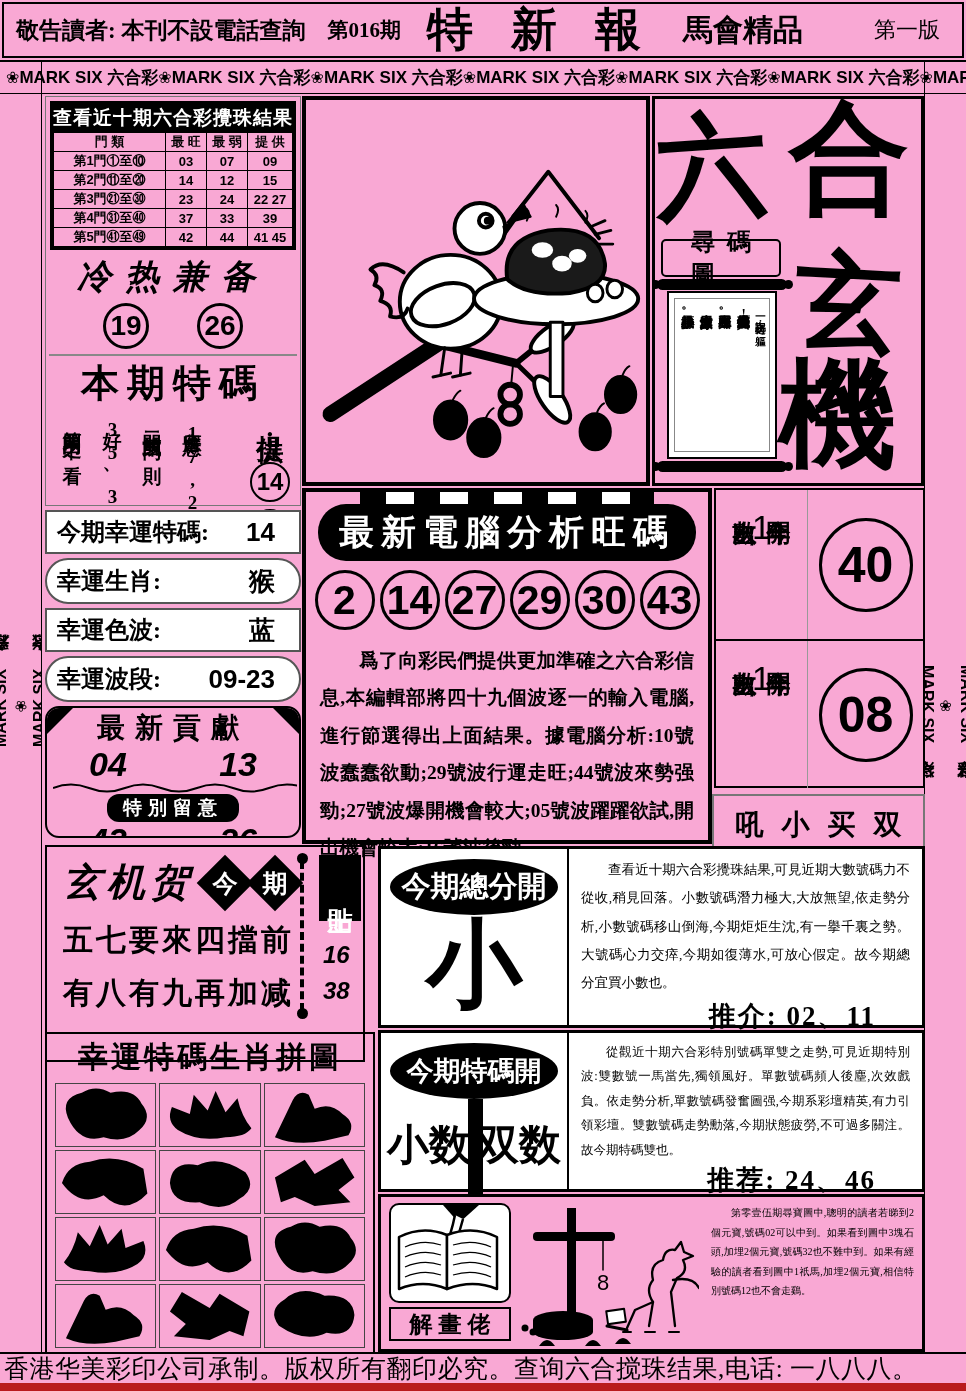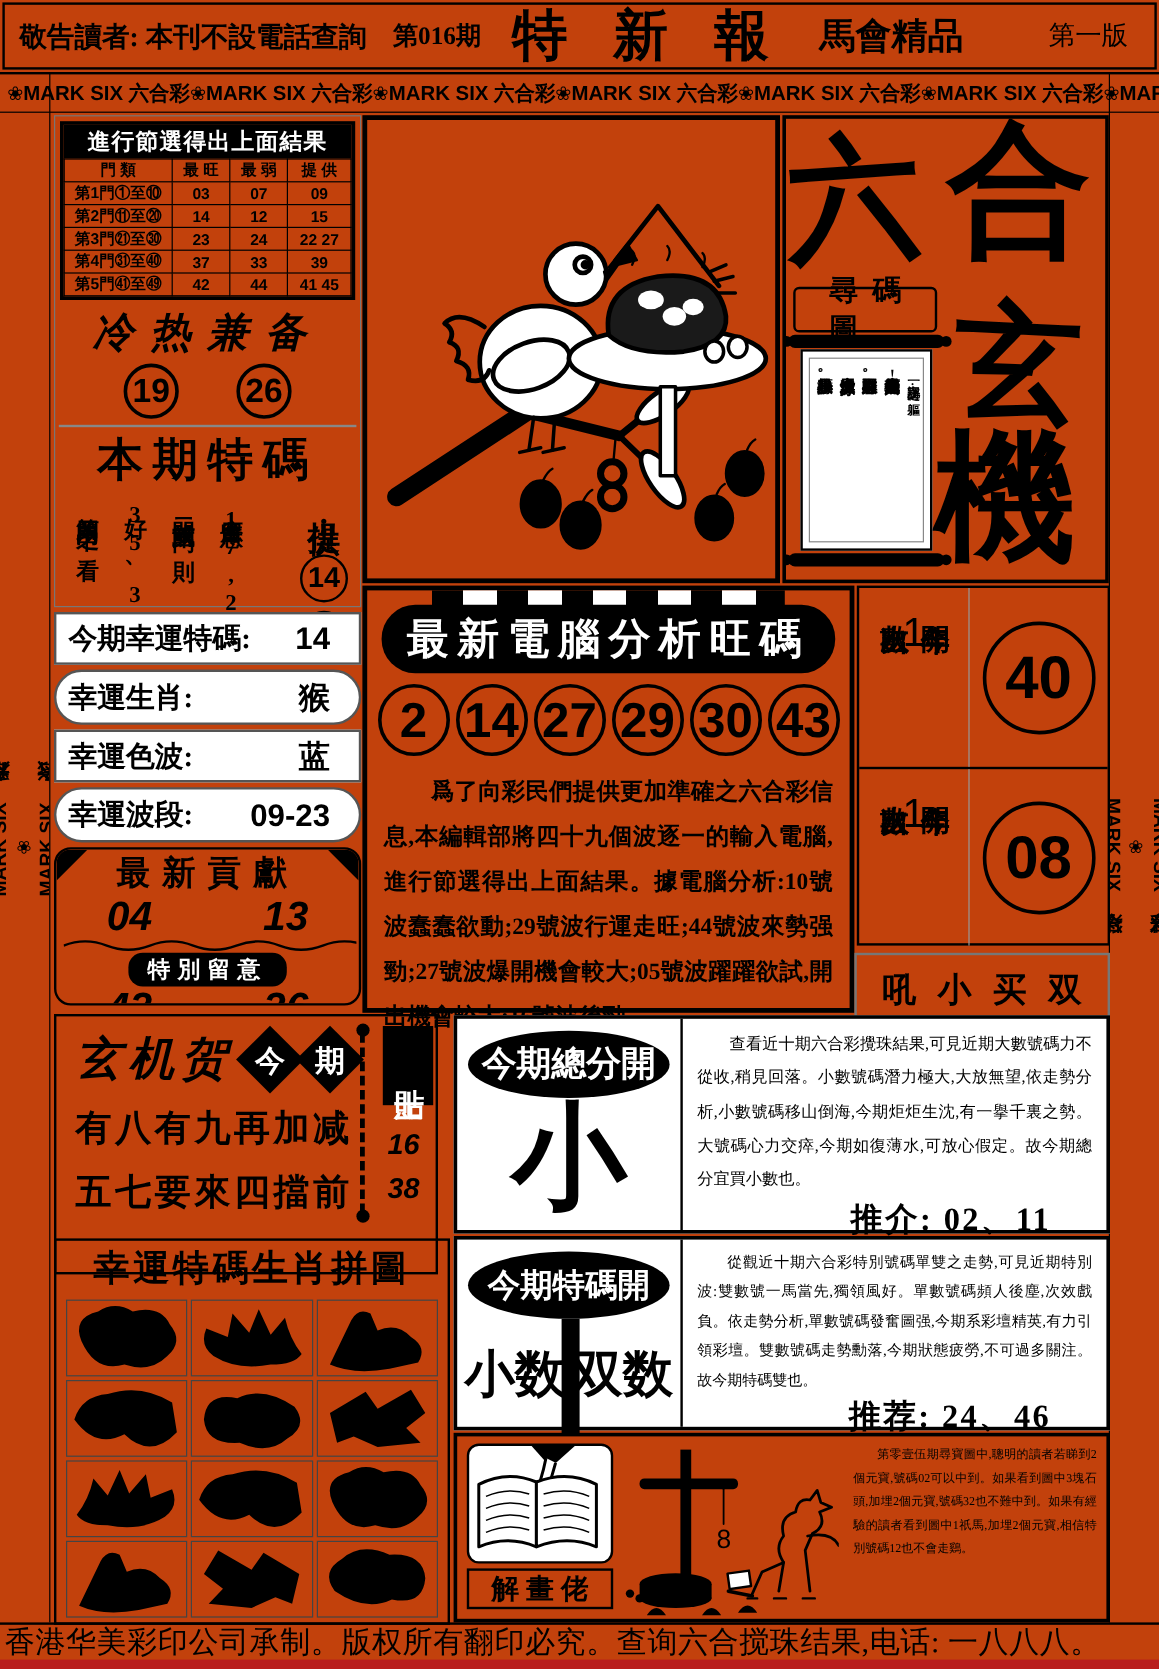--- a/index.html
+++ b/index.html
@@ -1,18 +1,18 @@
 <!DOCTYPE html>
 <html><head>
 <meta charset="utf-8">
 <style>
   *{margin:0;padding:0;box-sizing:border-box;}
   html,body{background:#e8e8e8;}
   body{font-family:"Liberation Serif",serif;color:#000;}
-  .page{position:relative;width:966px;height:1391px;background:#c2410c;overflow:hidden;margin:0 auto;}
+  .page{position:relative;width:966px;height:1391px;background:#f9a8d4;overflow:hidden;margin:0 auto;}
   .abs{position:absolute;}
   .num{font-family:"Liberation Sans",sans-serif;}
 
   
   .masthead{left:2px;top:2px;width:962px;height:56px;border:2px solid #000;display:flex;align-items:center;padding:0 12px;}
   .mh-notice{font-size:23px;font-weight:bold;white-space:nowrap;}
   .mh-issue{font-size:21px;font-weight:bold;margin-left:22px;white-space:nowrap;}
   .mh-title{font-size:46px;font-weight:900;letter-spacing:38px;margin-left:26px;white-space:nowrap;}
   .mh-sub{font-size:30px;font-weight:900;margin-left:4px;white-space:nowrap;}
   .mh-ed{font-size:22px;margin-left:auto;margin-right:10px;white-space:nowrap;}
@@ -29,21 +29,21 @@
   .vstrip .vinner{height:100%;display:inline-flex;}
   .vstrip .brand{font-family:"Liberation Sans",sans-serif;font-weight:bold;font-size:16px;white-space:nowrap;margin:4px 0;}
   .vstrip .flower{font-size:15px;margin:4px 0;}
 
   
   .boxA{left:45px;top:96px;width:256px;height:410px;border:1px solid #777;}
   .hot-table-wrap{margin:4px;border:3px solid #000;}
   .hot-title{background:#000;color:#fff;font-size:19px;font-weight:900;text-align:center;padding:1px 0;letter-spacing:1px;white-space:nowrap;}
   table.hot{width:100%;border-collapse:collapse;font-family:"Liberation Sans",sans-serif;}
   table.hot td,table.hot th{border:1px solid #000;text-align:center;font-size:13px;font-weight:bold;padding:0;height:15px;white-space:nowrap;}
-  table.hot .gate{width:90px;}
+  table.hot .gate{width:112px;}
   .coldhot-title{text-align:center;font-size:34px;font-weight:900;letter-spacing:14px;margin-top:2px;font-style:italic;}
   .coldhot-circles{display:flex;justify-content:center;gap:48px;margin-top:3px;}
   .circ{border:3px solid #000;border-radius:50%;display:flex;align-items:center;justify-content:center;font-weight:bold;}
   .c46{width:46px;height:46px;font-size:28px;}
   .hr1{border-top:2px solid #888;margin:5px 3px 0 3px;}
   .bq-title{text-align:center;font-size:38px;font-weight:900;letter-spacing:8px;margin-top:2px;}
   .bq-area{position:relative;height:198px;margin-top:4px;}
   .bq-right{position:absolute;right:10px;top:0;display:flex;flex-direction:column;align-items:center;}
   .bq-supply{writing-mode:vertical-rl;text-orientation:upright;font-size:27px;font-weight:900;letter-spacing:4px;}
   .c42{width:40px;height:40px;font-size:24px;margin-top:7px;border-width:2px;}
@@ -195,21 +195,21 @@
   <div class="abs vstrip vstrip-r">
       <div class="vinner">
         <span class="brand">MARK SIX 六合彩</span>
         <span class="flower">❀</span>
         <span class="brand">MARK SIX 六合彩</span>
       </div>
     </div>
 
   <div class="abs boxA">
     <div class="hot-table-wrap">
-      <div class="hot-title">進行節選得出上面結果</div>
+      <div class="hot-title">查看近十期六合彩攪珠結果</div>
       <table class="hot">
         <thead>
           <tr>
             <th class="gate">門 類</th>
             <th>最 旺</th>
             <th>最 弱</th>
             <th>提 供</th>
           </tr>
         </thead>
         <tbody id="hot-rows">
@@ -306,22 +306,22 @@
   <div class="tips">
     <div class="tips-titlerow">
       <span class="tips-script">玄机贺</span>
       <span class="diamond">
           <span>今</span>
         </span>
       <span class="diamond">
           <span>期</span>
         </span>
     </div>
+    <div class="tips-line">五七要來四擋前</div>
     <div class="tips-line">有八有九再加减</div>
-    <div class="tips-line">五七要來四擋前</div>
     <div class="dashline"></div>
     <div class="tipbadge">
         <span>貼士</span>
       </div>
     <div class="tipnums num">
       <div>16</div>
       <div>38</div>
     </div>
   </div>
 

